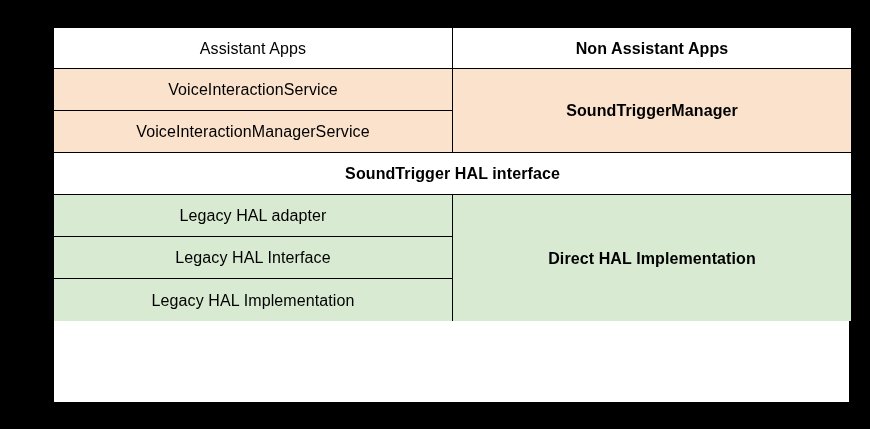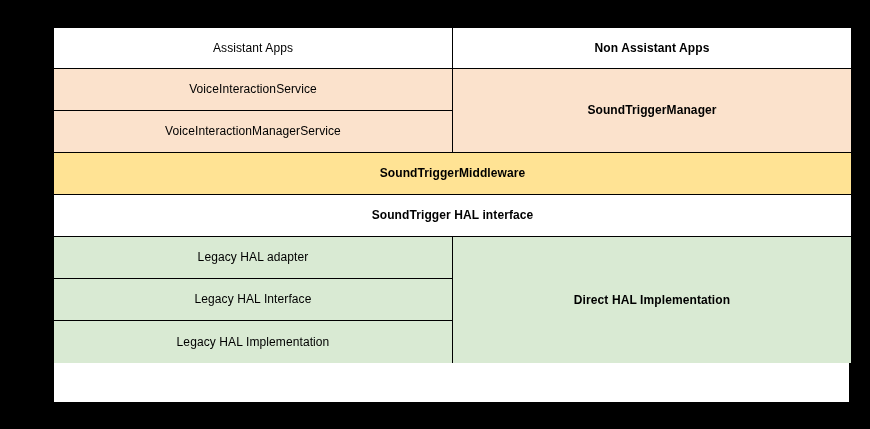--- a/index.html
+++ b/index.html
@@ -33,21 +33,21 @@
     height: 100%;
   }
 
   .cell {
     display: flex;
     align-items: center;
     justify-content: center;
     box-sizing: border-box;
     border-right: 1px solid #000000;
     border-bottom: 1px solid #000000;
-    font-size: 12px;
+    font-size: 16px;
     line-height: 19px;
     color: #000000;
     text-align: center;
     letter-spacing: 0.1px;
     white-space: nowrap;
     overflow: hidden;
   }
   .cell.last-col { border-right: none; font-weight: bold; }
   .cell.last-row { border-bottom: none; }
 
@@ -71,21 +71,20 @@
 
     <div class="cell fill-white">Assistant Apps</div>
     <div class="cell fill-white last-col">Non Assistant Apps</div>
 
     <div class="cell fill-peach">VoiceInteractionService</div>
     <div class="cell fill-peach last-col rows-2">SoundTriggerManager</div>
 
     <div class="cell fill-peach">VoiceInteractionManagerService</div>
 
 
-    <div class="cell fill-yellow span-cols last-col">SoundTriggerMiddleware</div>
 
     <div class="cell fill-white span-cols last-col">SoundTrigger HAL interface</div>
 
     <div class="cell fill-green">Legacy HAL adapter</div>
     <div class="cell fill-green last-col last-row rows-3">Direct HAL Implementation</div>
 
     <div class="cell fill-green">Legacy HAL Interface</div>
 
     <div class="cell fill-green last-row">Legacy HAL Implementation</div>
 

